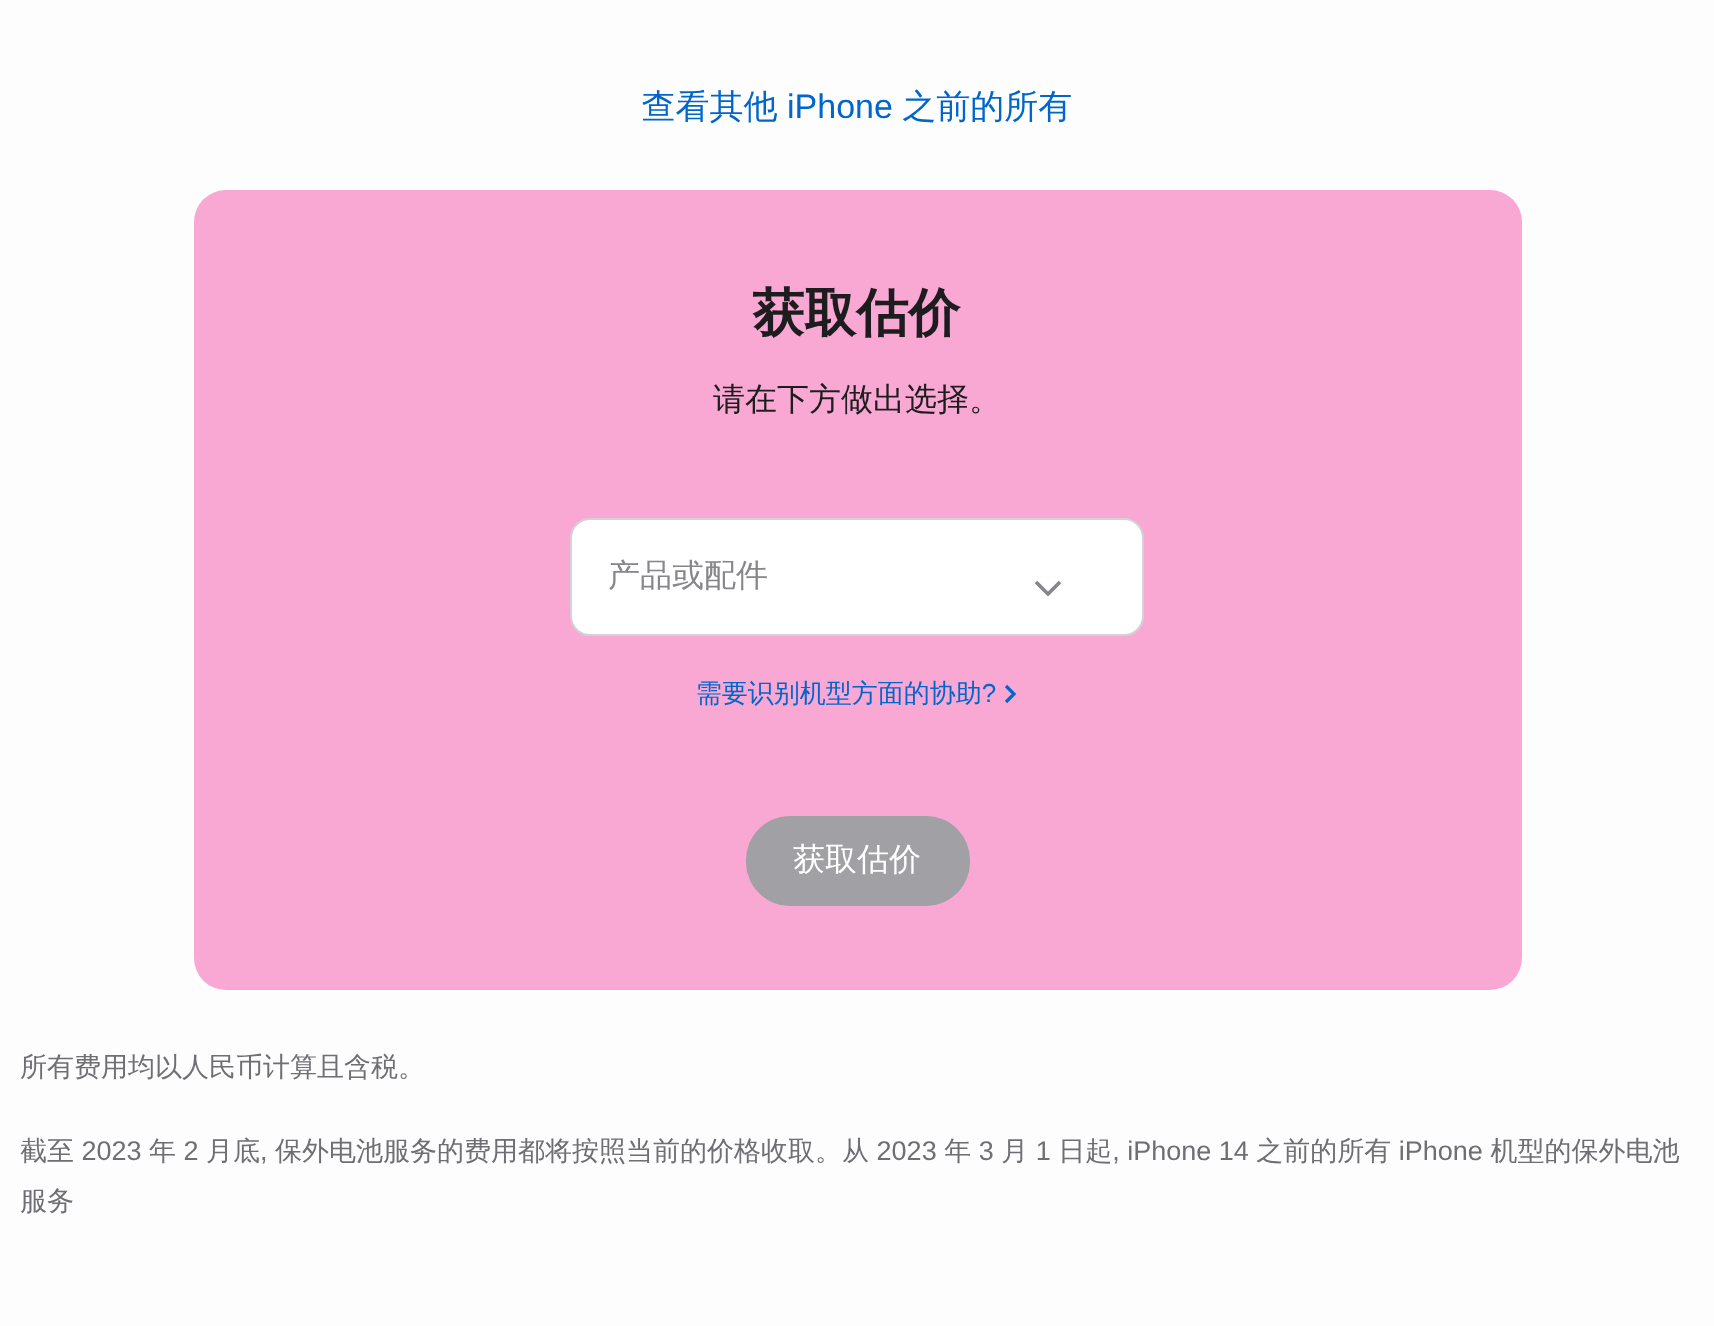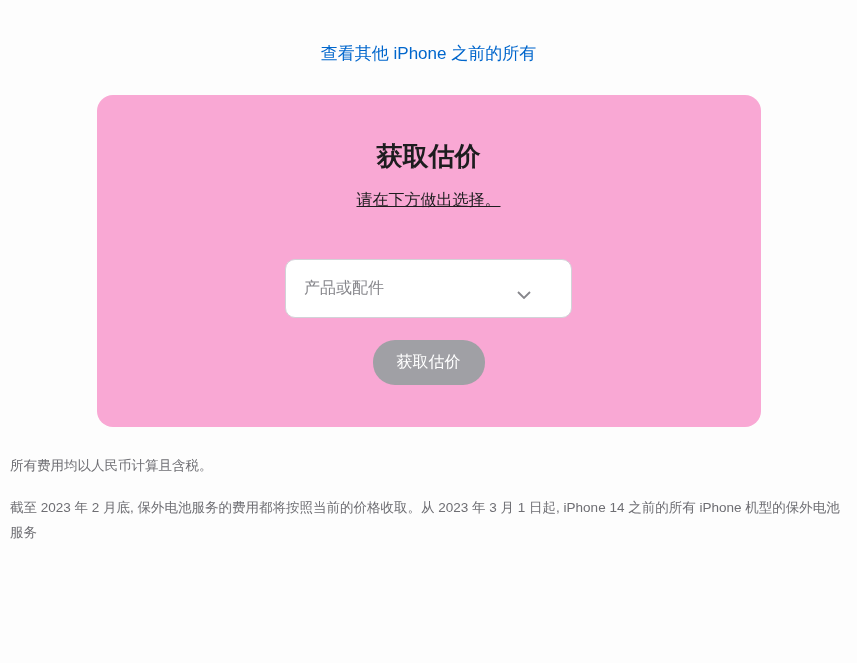--- a/index.html
+++ b/index.html
@@ -36,26 +36,25 @@
       font-size: 26px;
       font-weight: 600;
       color: #1d1d1f;
       margin-bottom: 16px;
     }
     .card-subtitle {
       text-align: center;
       font-size: 16px;
       color: #1d1d1f;
       margin-bottom: 48px;
-      text-decoration: underline;
     }
     .select-wrapper {
       position: relative;
       width: 287px;
-      margin: 0 auto 22px auto;
+      margin: 0 auto 12px auto;
     }
     .select-box {
       width: 100%;
       background: #fff;
       border: 1px solid #d2d2d7;
       border-radius: 10px;
       padding: 18px 40px 18px 18px;
       font-size: 16px;
       color: #86868b;
       cursor: pointer;
@@ -121,20 +120,30 @@
       <span>产品或配件</span>
       <span class="chevron">
         <svg viewBox="0 0 14 8" fill="none" stroke="#86868b" stroke-width="1.8">
             <polyline points="1,1 7,7 13,1"></polyline>
           </svg>
       </span>
     </div>
   </div>
 
 
+  <div class="help-link">
+    <a href="#">
+      <span>需要识别机型方面的协助?</span>
+      <span class="chevron-right">
+        <svg width="7" height="10" viewBox="0 0 7 10" fill="none" stroke="#0066cc" stroke-width="1.6">
+            <polyline points="1,1 5,5 1,9"></polyline>
+          </svg>
+      </span>
+    </a>
+  </div>
 
   <button class="submit-btn">获取估价</button>
 </div>
 
 <div class="footer-text">
   <p>所有费用均以人民币计算且含税。</p>
   <p>
     <span>截至 2023 年 2 月底, 保外电池服务的费用都将按照当前的价格收取。从 2023 年 3 月 1 日起, iPhone 14 之前的所有 iPhone 机型的保外电池服务</span>
   </p>
 </div>

